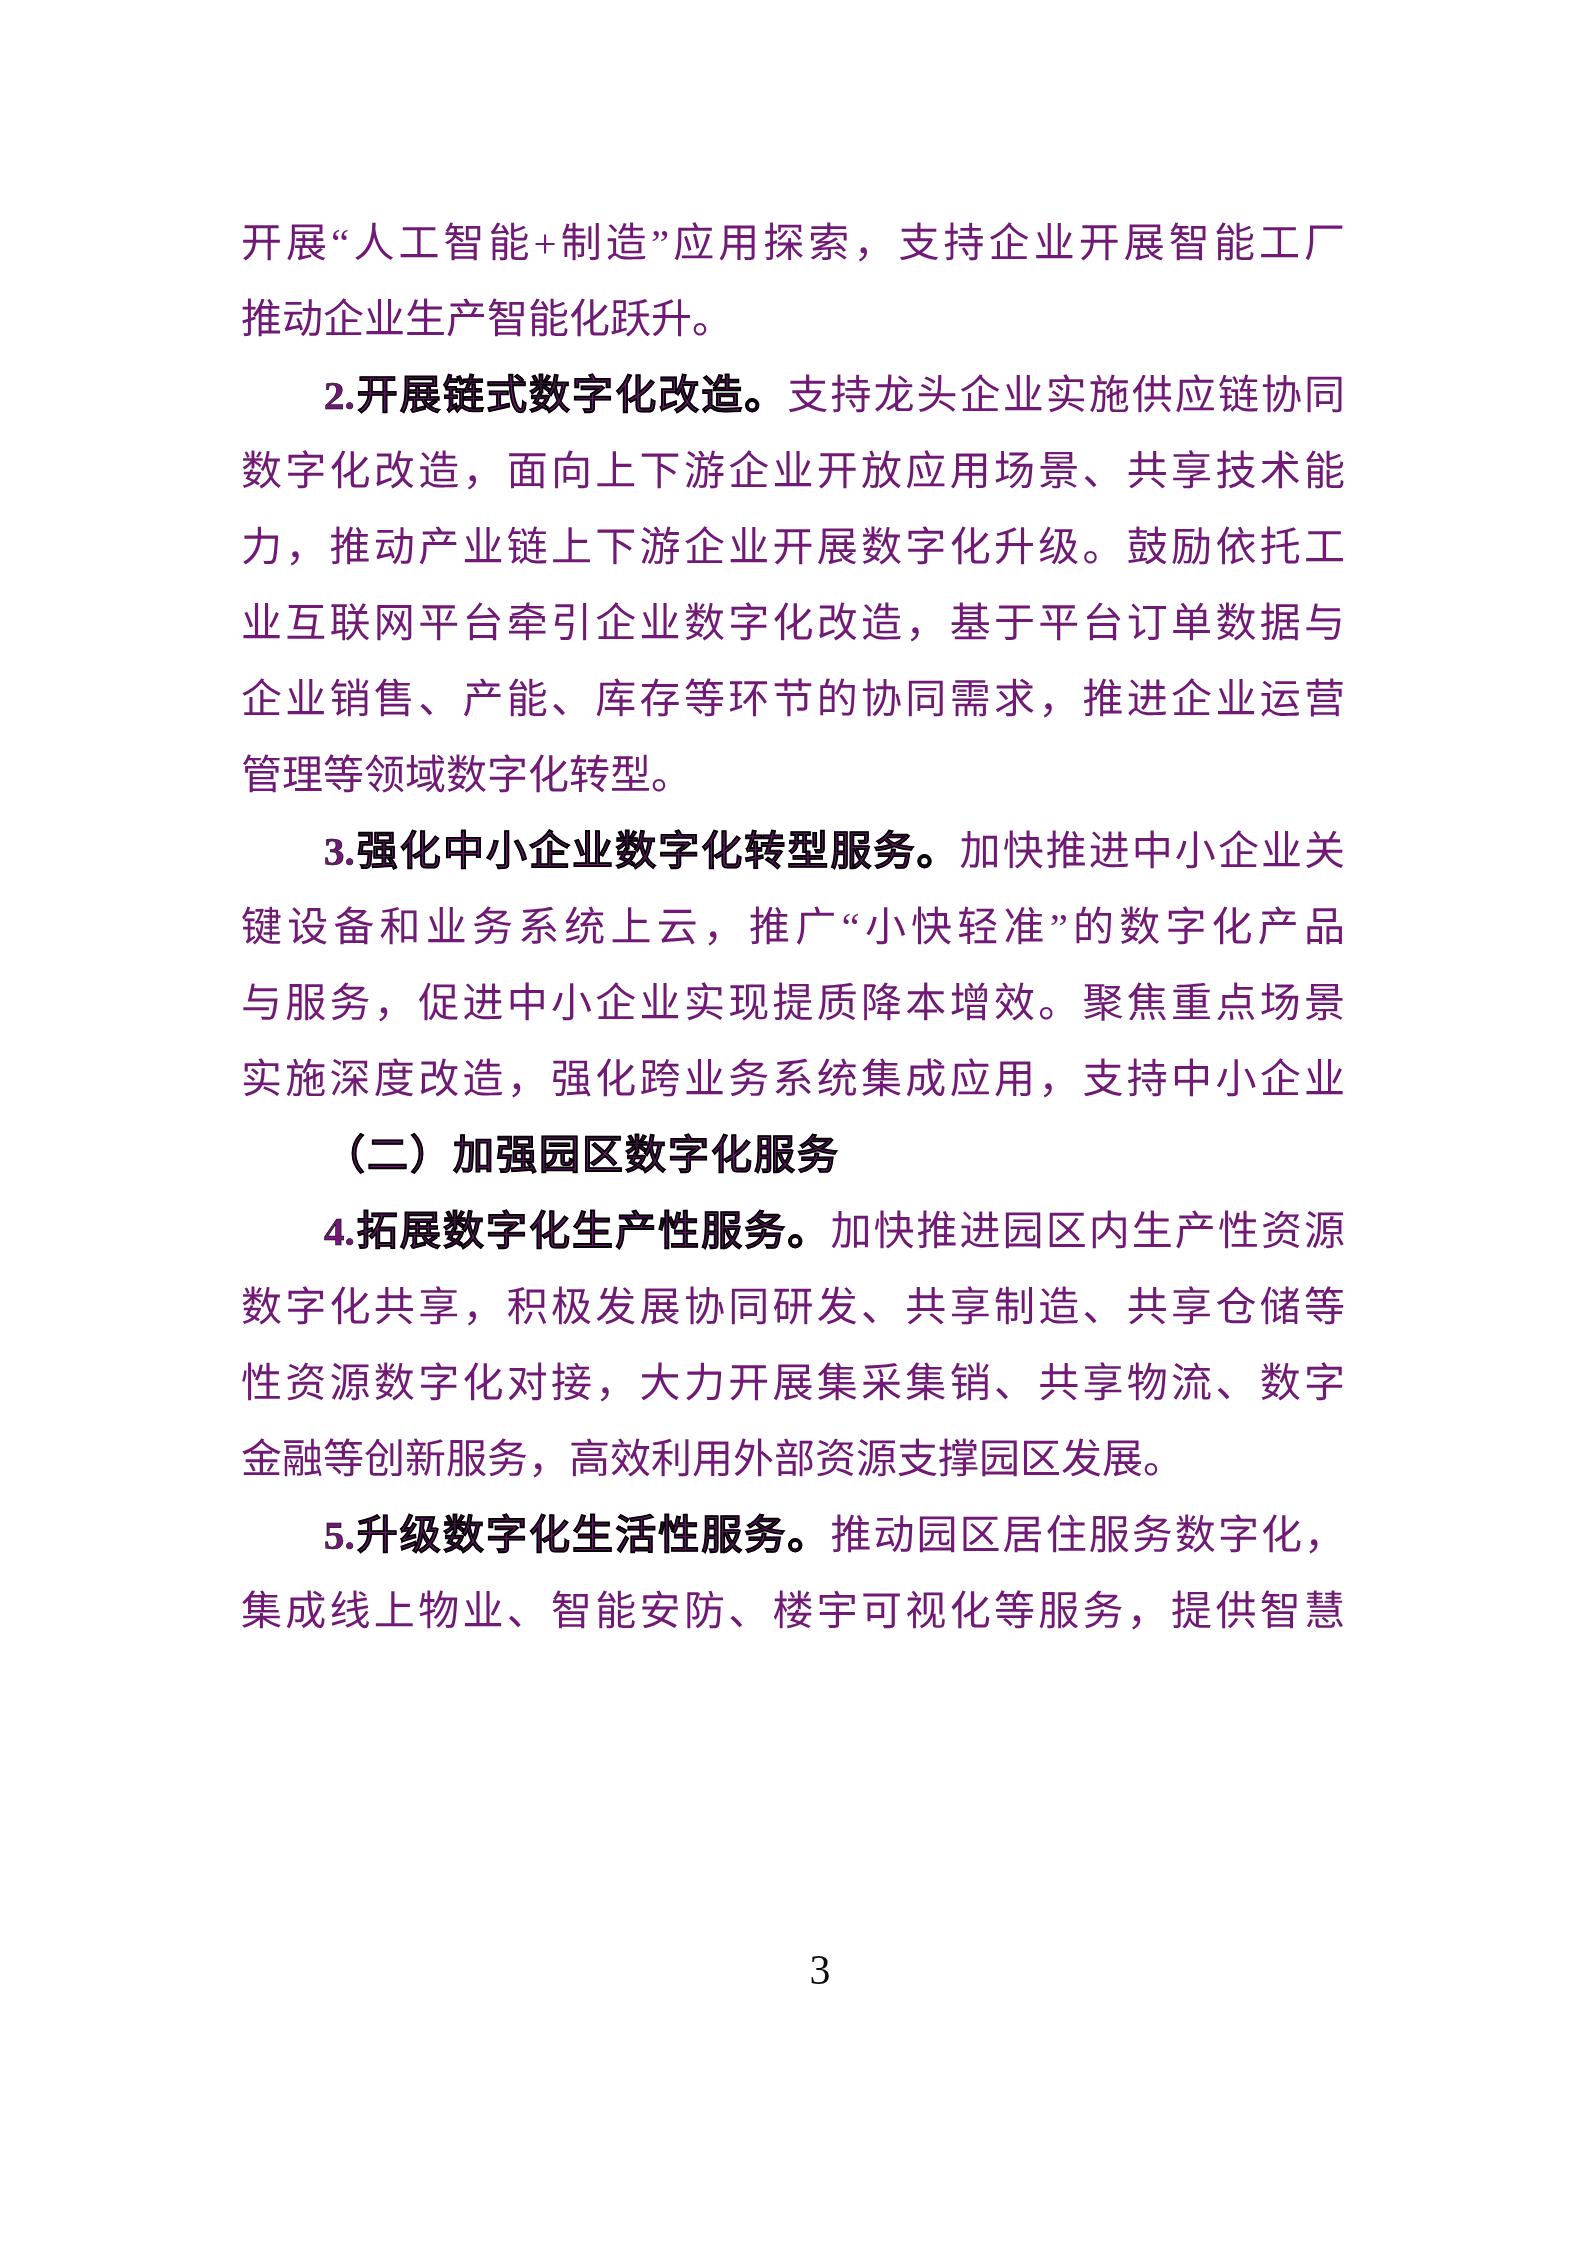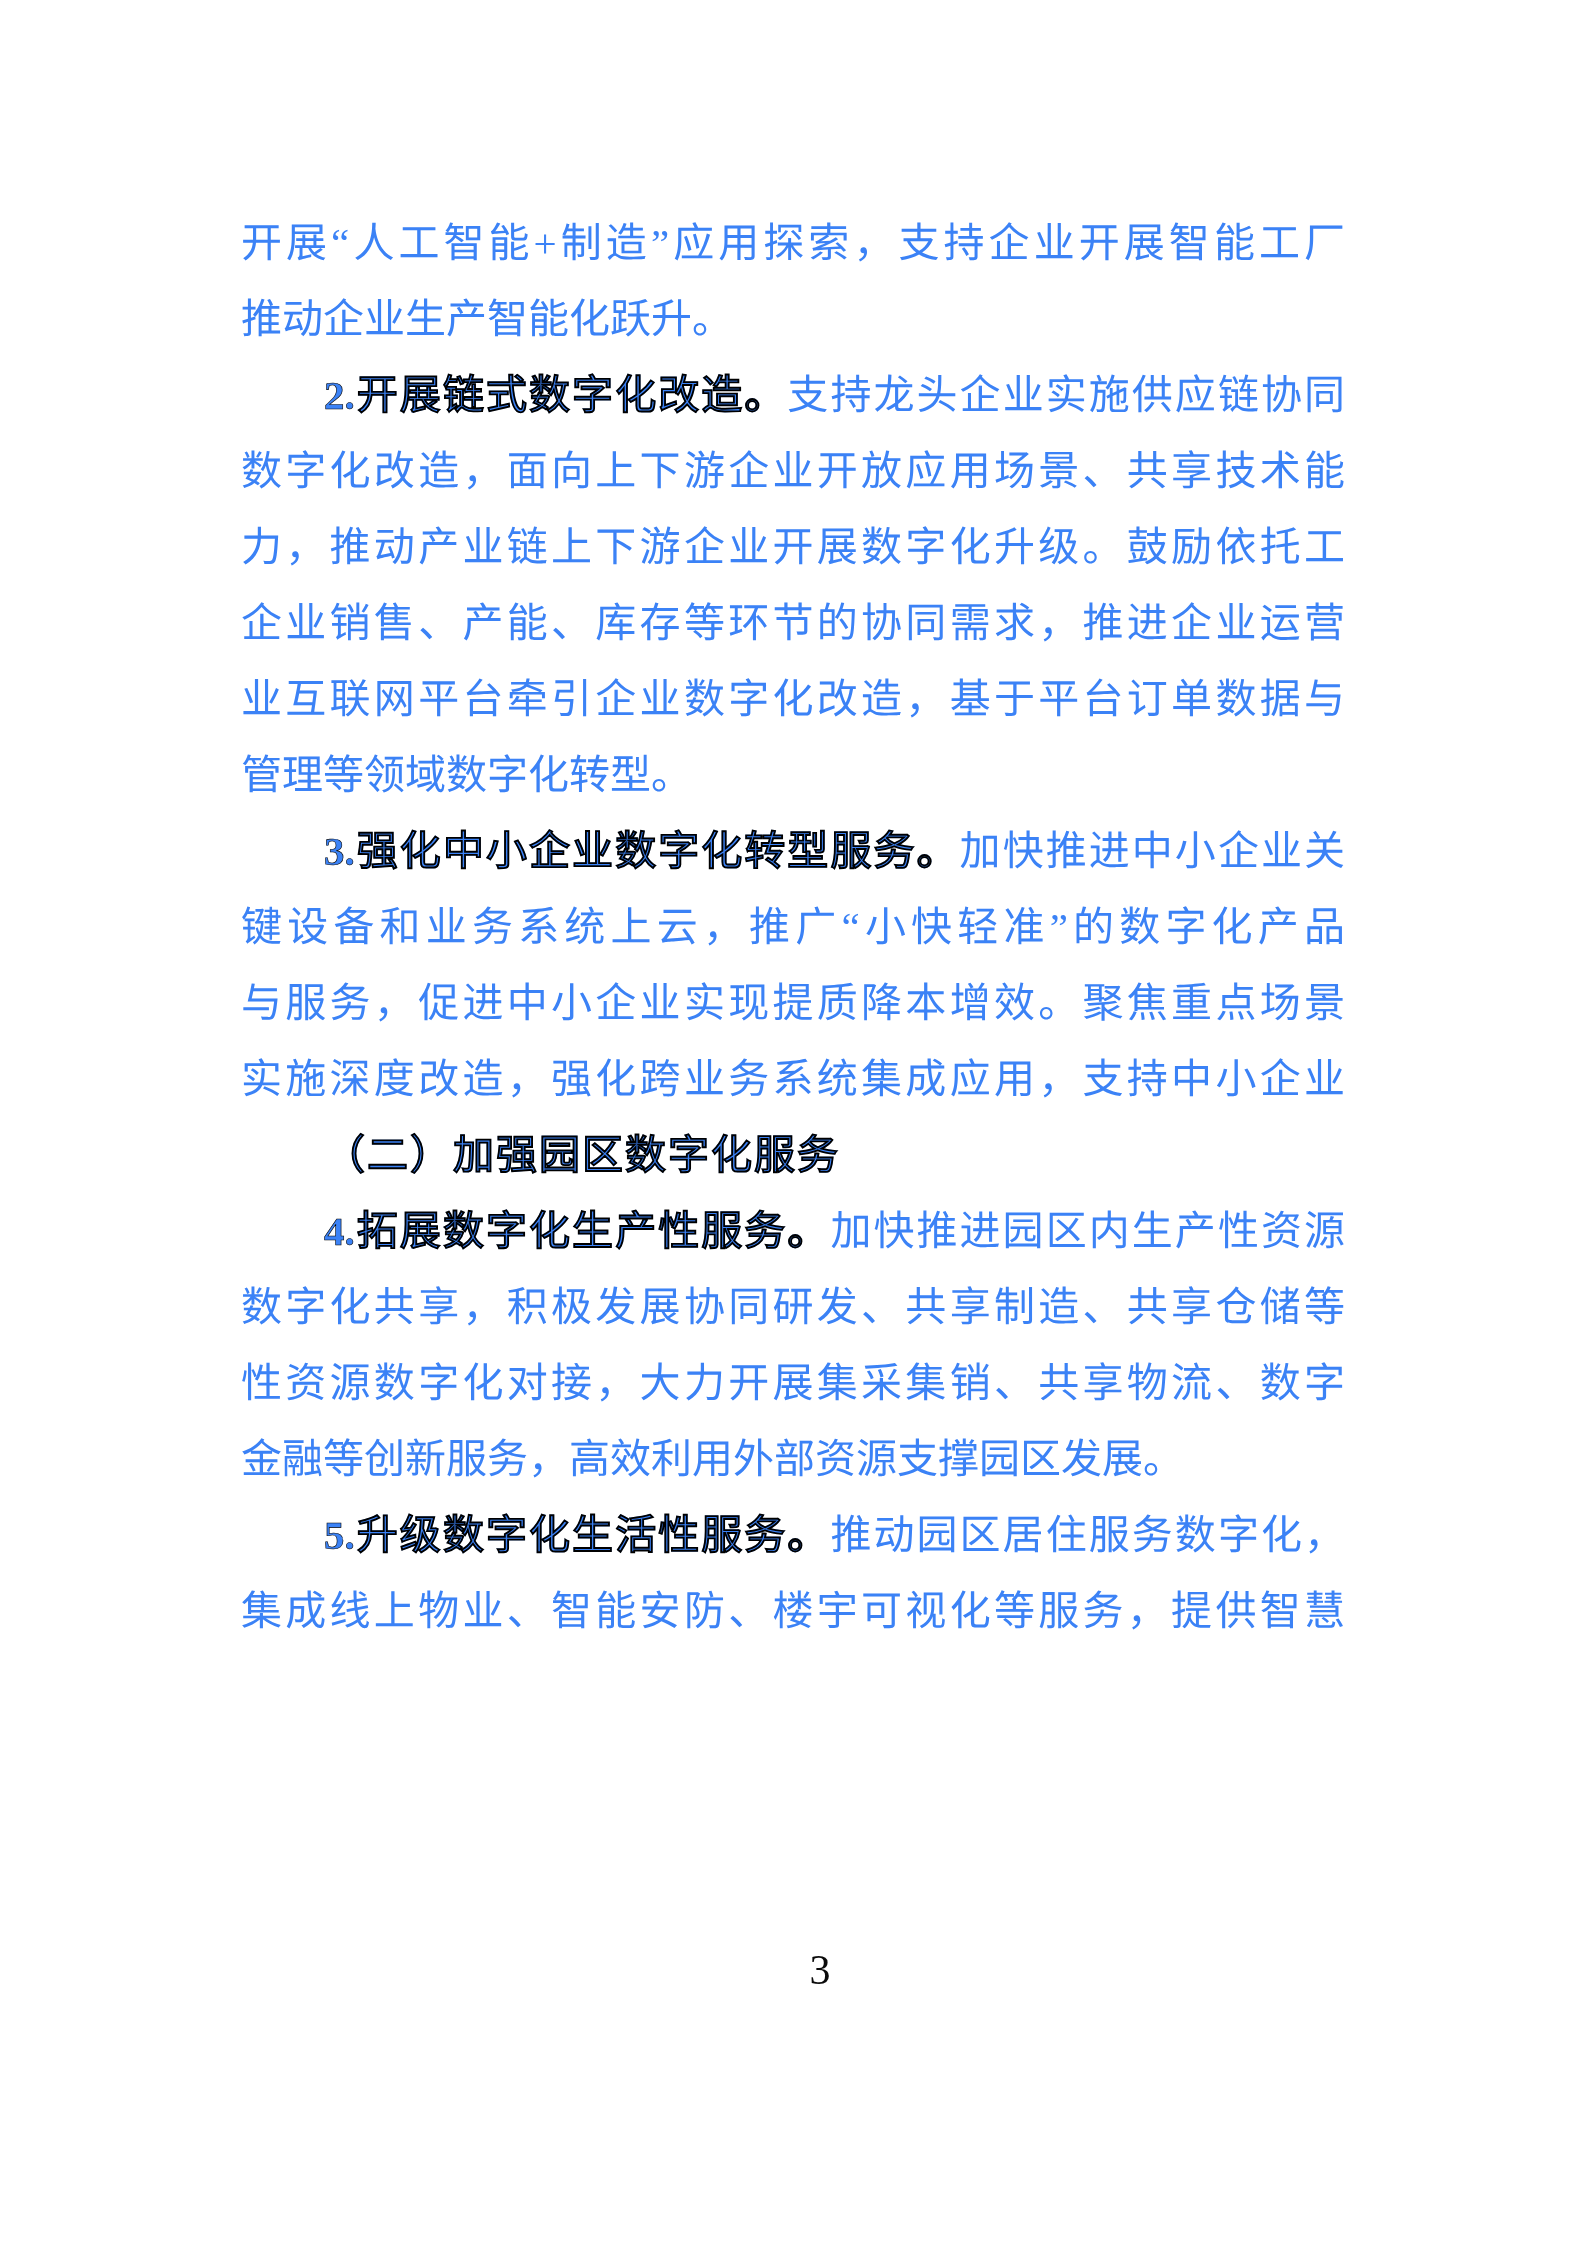--- a/index.html
+++ b/index.html
@@ -21,21 +21,21 @@
     left: 241px;
     top: 205px;
     width: 1104px;
   }
   .line {
     height: 76px;
     line-height: 76px;
     font-size: 41px;
     white-space: normal;
     overflow: hidden;
-    color: #3b82f6;
+    color: #701a75;
   }
   
   .j {
     text-align: justify;
     text-align-last: justify;
     text-justify: inter-character;
   }
   
   .l { text-align: left; }
   
@@ -61,22 +61,22 @@
 
 <div class="page">
   <div class="text-block">
 
     <div class="line j"><span class="b"></span><span>开展“人工智能+制造”应用探索，支持企业开展智能工厂</span></div>
     <div class="line l"><span class="b"></span><span>推动企业生产智能化跃升。</span></div>
 
     <div class="line j ind"><span class="b">2.开展链式数字化改造。</span><span>支持龙头企业实施供应链协同</span></div>
     <div class="line j"><span class="b"></span><span>数字化改造，面向上下游企业开放应用场景、共享技术能</span></div>
     <div class="line j"><span class="b"></span><span>力，推动产业链上下游企业开展数字化升级。鼓励依托工</span></div>
+    <div class="line j"><span class="b"></span><span>业互联网平台牵引企业数字化改造，基于平台订单数据与</span></div>
     <div class="line j"><span class="b"></span><span>企业销售、产能、库存等环节的协同需求，推进企业运营</span></div>
-    <div class="line j"><span class="b"></span><span>业互联网平台牵引企业数字化改造，基于平台订单数据与</span></div>
     <div class="line l"><span class="b"></span><span>管理等领域数字化转型。</span></div>
 
     <div class="line j ind"><span class="b">3.强化中小企业数字化转型服务。</span><span>加快推进中小企业关</span></div>
     <div class="line j"><span class="b"></span><span>键设备和业务系统上云，推广“小快轻准”的数字化产品</span></div>
     <div class="line j"><span class="b"></span><span>与服务，促进中小企业实现提质降本增效。聚焦重点场景</span></div>
     <div class="line j"><span class="b"></span><span>实施深度改造，强化跨业务系统集成应用，支持中小企业</span></div>
 
     <div class="line l ind heading"><span class="b">（二）加强园区数字化服务</span><span></span></div>
 
     <div class="line j ind"><span class="b">4.拓展数字化生产性服务。</span><span>加快推进园区内生产性资源</span></div>

